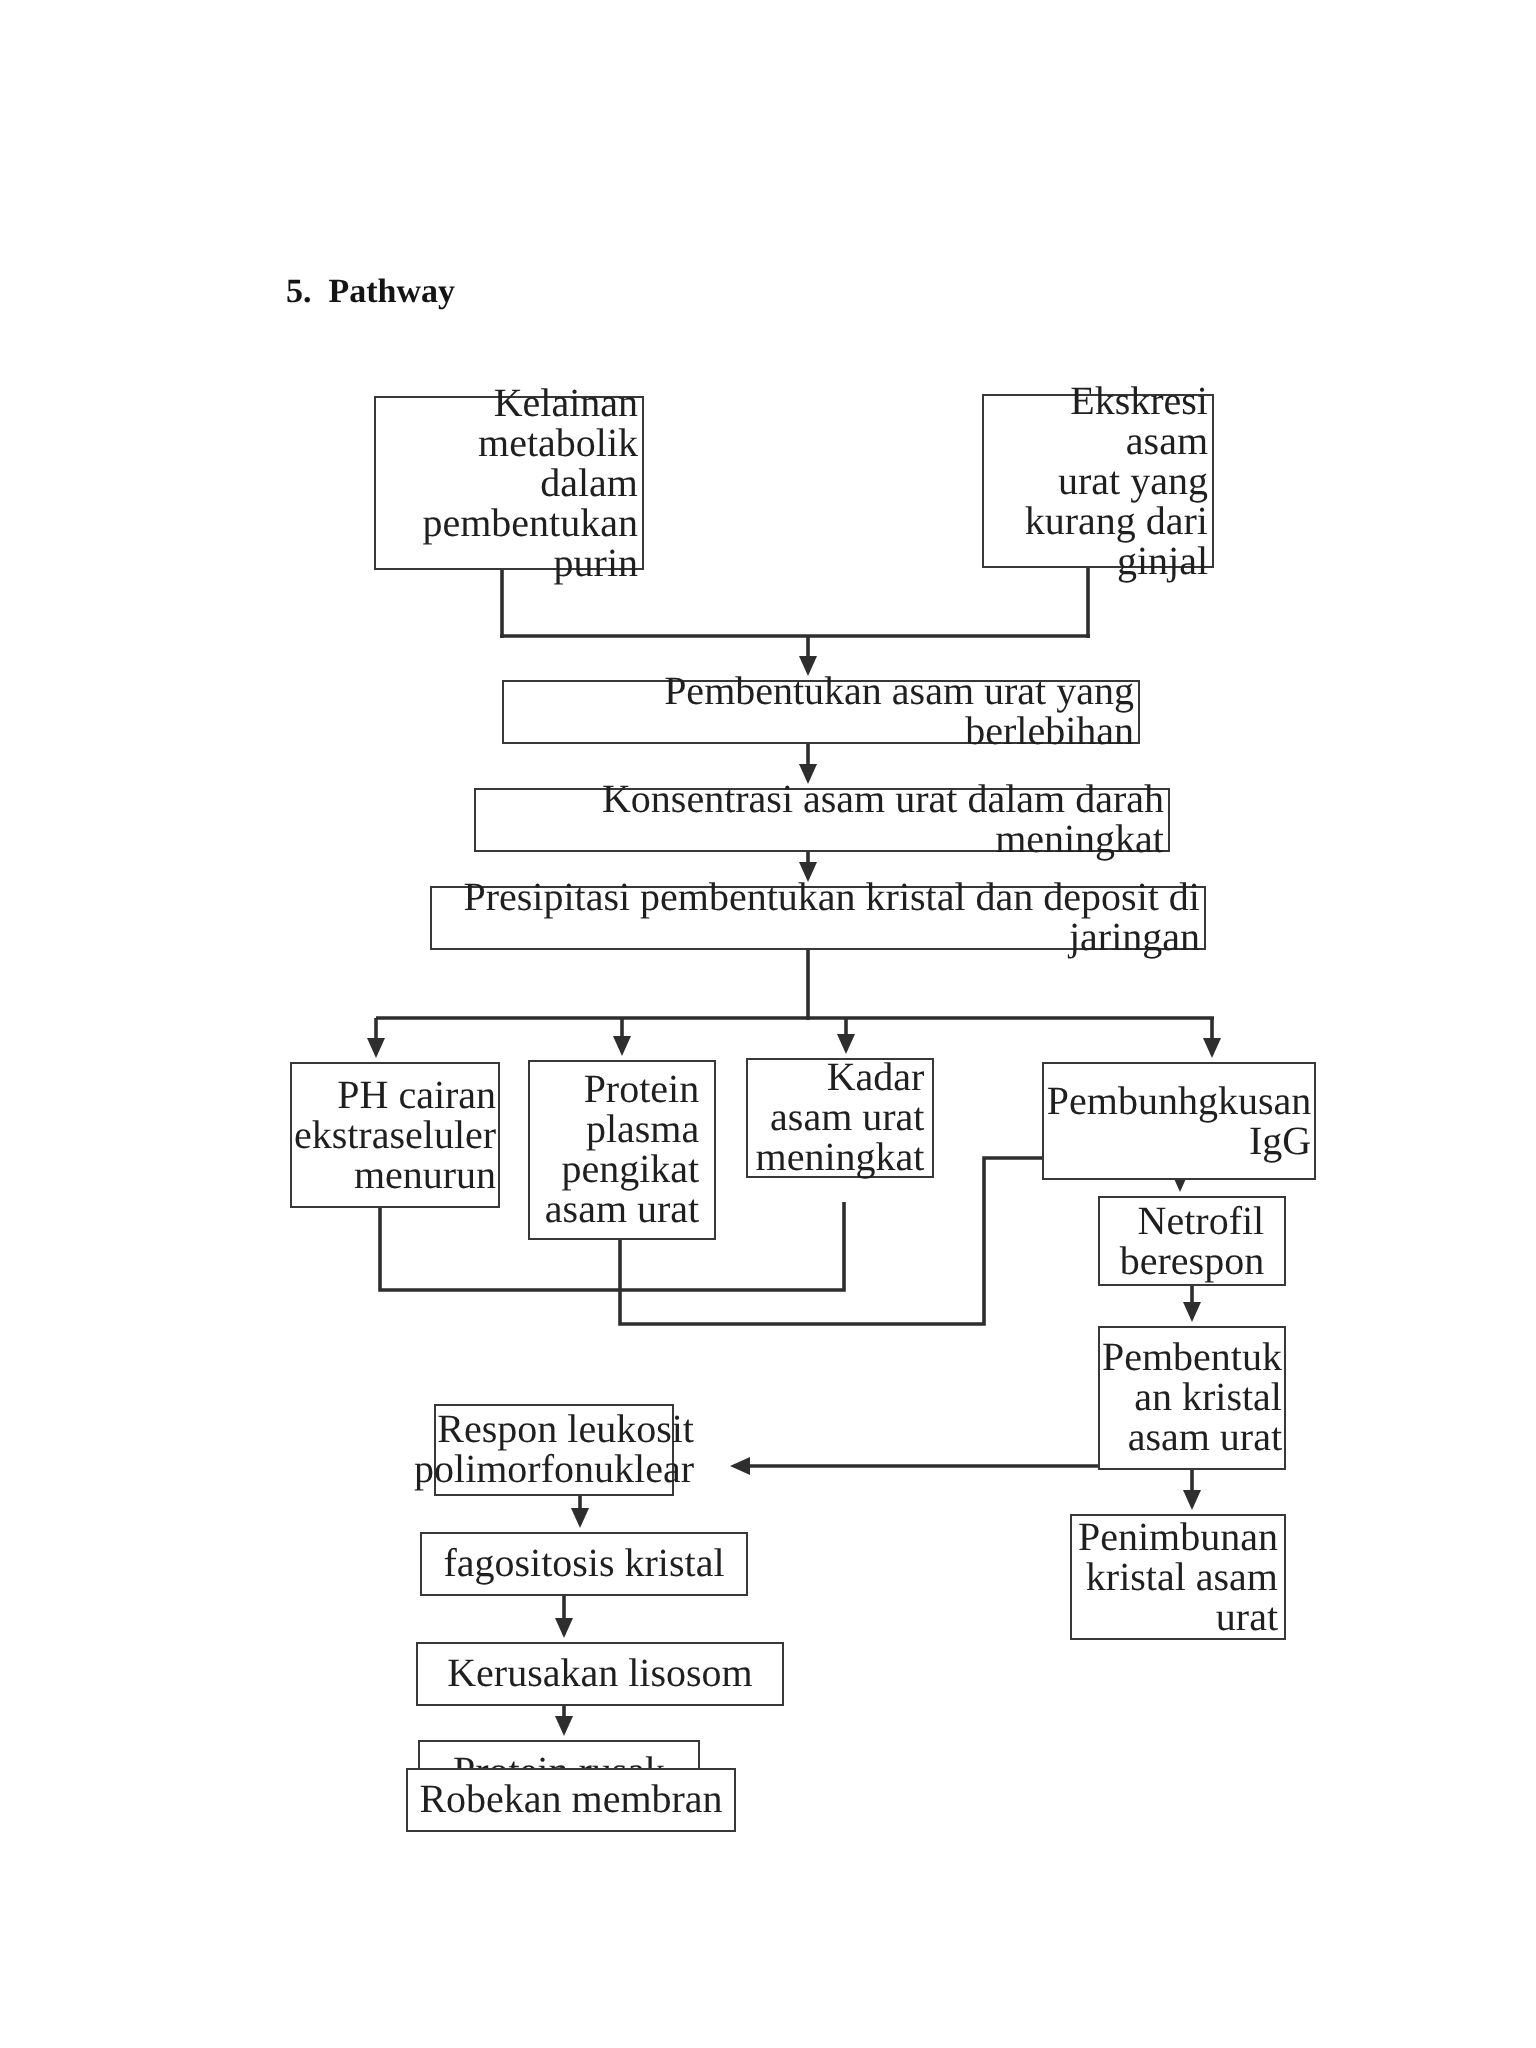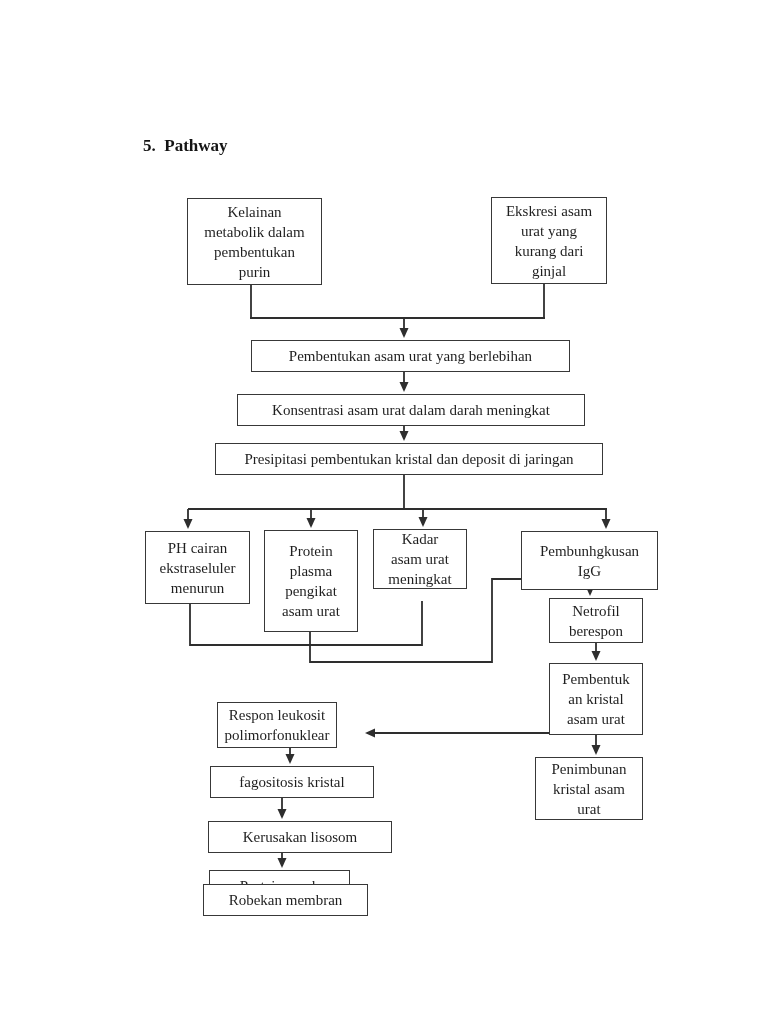--- a/index.html
+++ b/index.html
@@ -30,23 +30,23 @@
     fill:none;
   }
   .node{
     position:absolute;
     box-sizing:border-box;
     border:1.5px solid #383838;
     background:#ffffff;
     display:flex;
     align-items:center;
     justify-content:center;
-    text-align:center;
+    text-align:right;
     white-space:pre-line;
-    font-size:15px;
+    font-size:20px;
     line-height:20px;
     padding:15px 2px;
   }
 </style>
 </head>
 <body>
 
 <div class="page">
 
   <div class="title">5.  Pathway</div>
@@ -101,21 +101,21 @@
   <div class="node" style="left:251px;top:340px;width:319px;height:31px">Pembentukan asam urat yang berlebihan</div>
 
   <div class="node" style="left:237px;top:394px;width:348px;height:29px">Konsentrasi asam urat dalam darah meningkat</div>
 
   <div class="node" style="left:215px;top:443px;width:388px;height:30px">Presipitasi pembentukan kristal dan deposit di jaringan</div>
 
   <div class="node" style="left:145px;top:531px;width:105px;height:73px">PH cairan
 ekstraseluler
 menurun</div>
 
-  <div class="node" style="left:264px;top:530px;width:94px;height:102px">Protein
+  <div class="node" style="left:264px;top:530px;width:94px;height:90px">Protein
 plasma
 pengikat
 asam urat</div>
 
   <div class="node" style="left:373px;top:529px;width:94px;height:60px">Kadar
 asam urat
 meningkat</div>
 
   <div class="node" style="left:521px;top:531px;width:137px;height:59px">Pembunhgkusan
 IgG</div>

